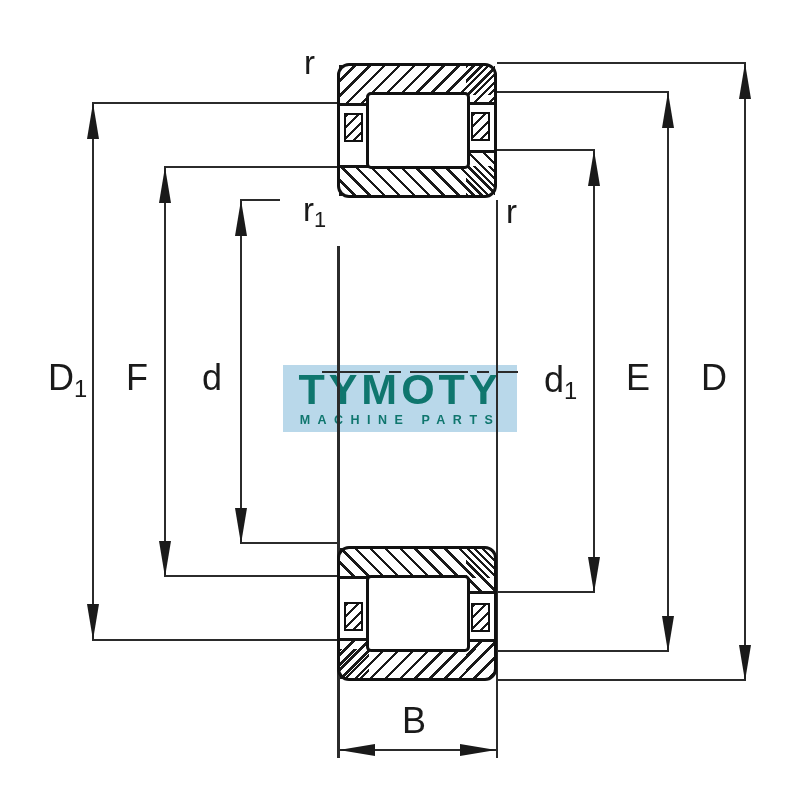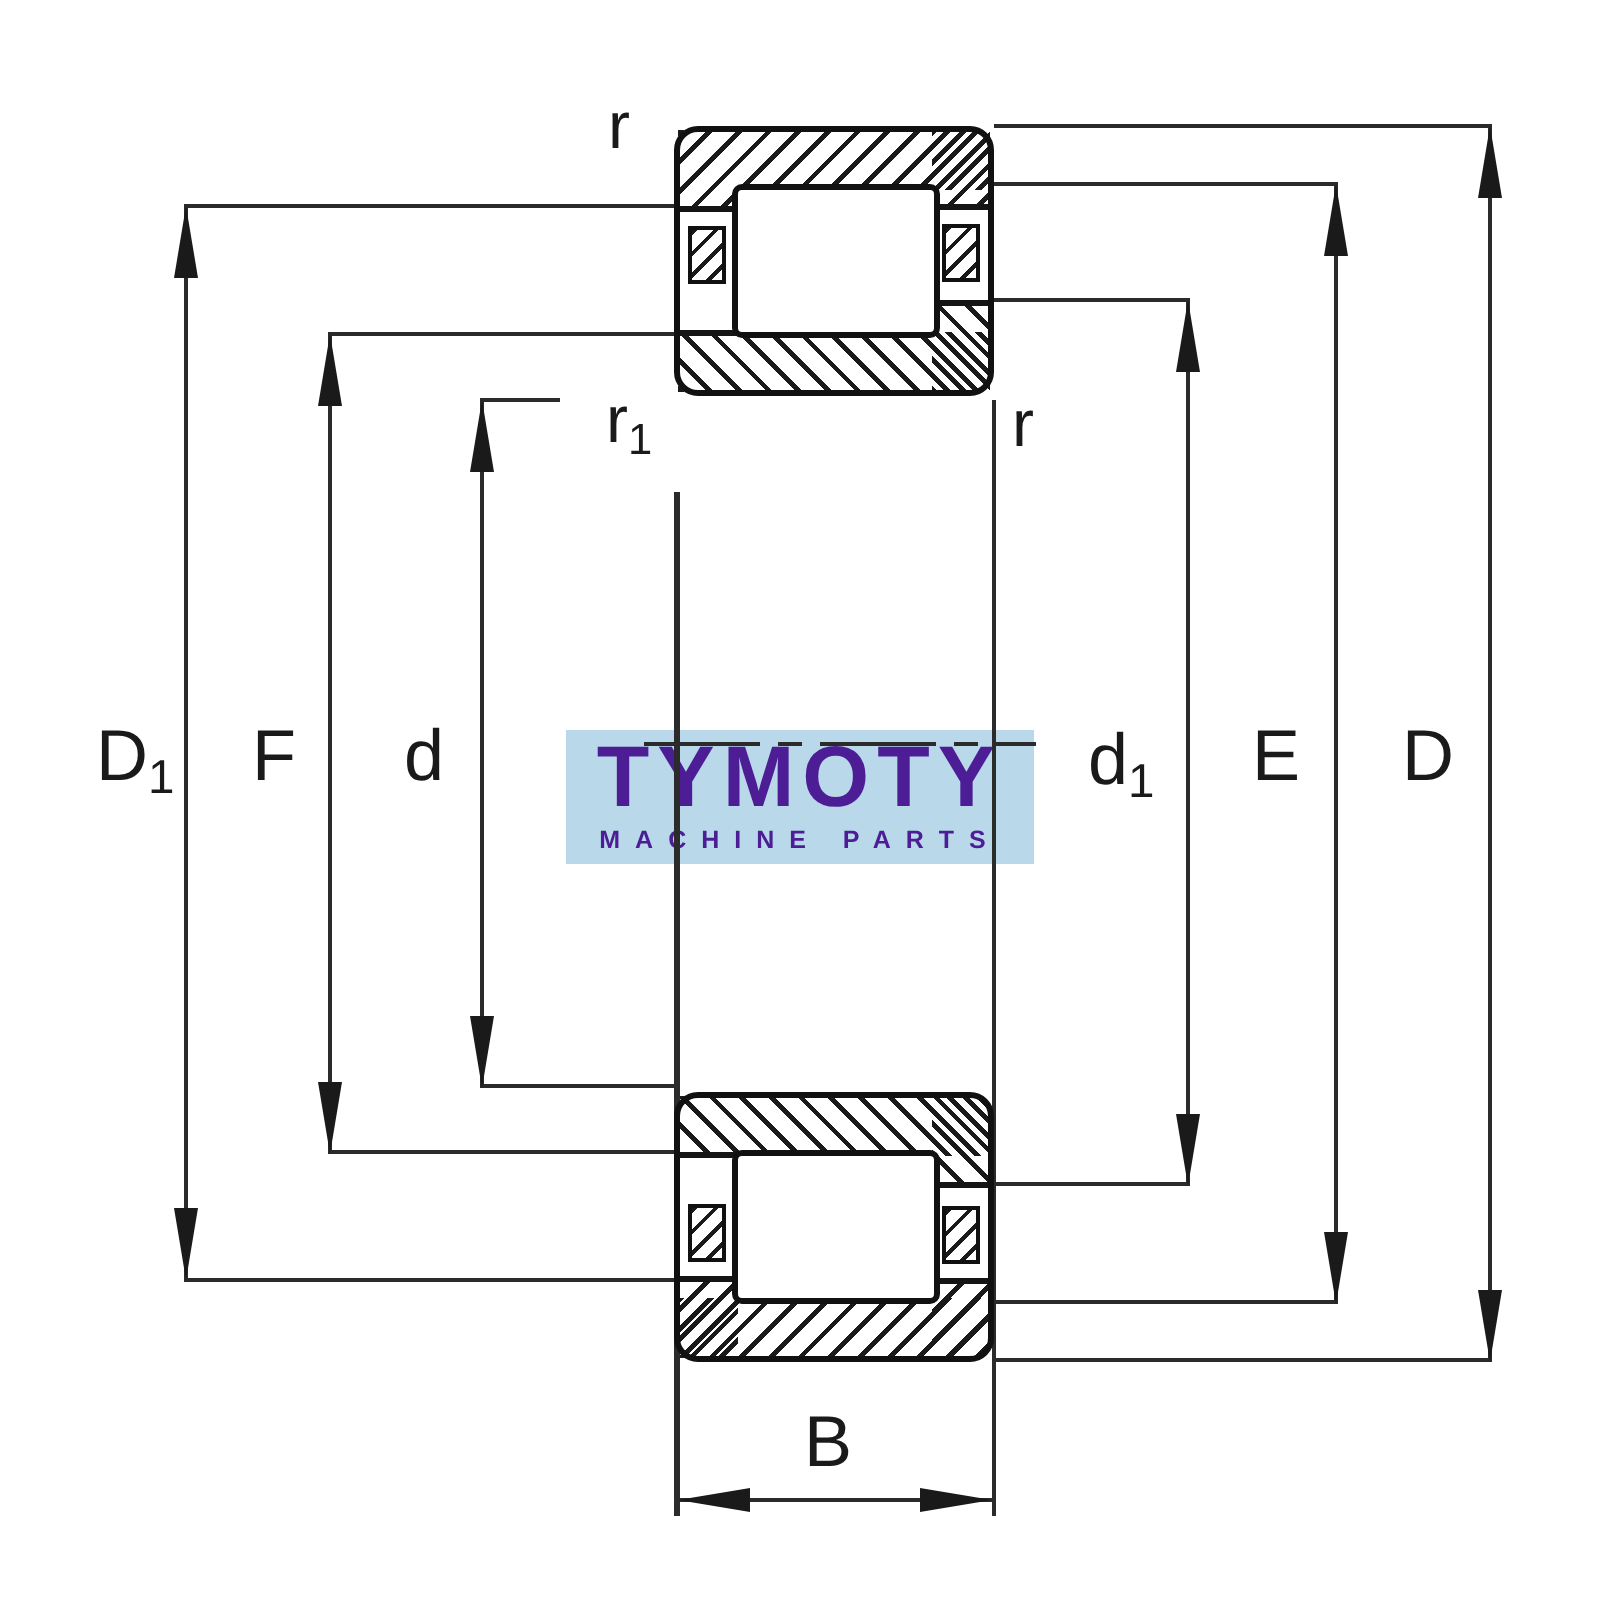--- a/index.html
+++ b/index.html
@@ -34,21 +34,21 @@
   .watermark{position:absolute;z-index:1;left:283px;top:365px;width:234px;height:67px;
     display:flex;flex-direction:column;align-items:center;justify-content:center;}
   .wm-title{font-weight:bold;font-size:43px;line-height:1.0;letter-spacing:4px;margin-top:-2px;}
   .wm-sub{font-weight:bold;font-size:12.5px;letter-spacing:7.5px;margin-top:2px;white-space:nowrap;}
 </style>
 </head>
 <body>
 
 <div class="canvas">
 
-  <div class="watermark" title="Cylindrical roller bearing cross-section technical drawing (NJ design) with dimension annotations" style="background: rgb(185, 216, 234); color: #4c1d95;">
+  <div class="watermark" title="Cylindrical roller bearing cross-section technical drawing (NJ design) with dimension annotations" style="background: rgb(185, 216, 234); color: #0f766e;">
     <div class="wm-title">TYMOTY</div>
     <div class="wm-sub">MACHINE PARTS</div>
   </div>
 
   <svg class="centerline" style="left:320px;top:368px;" width="200" height="8">
     <line x1="2" y1="4" x2="198" y2="4" stroke="#2b2b2b" stroke-width="2" stroke-dasharray="58 9 12 9"></line>
   </svg>
 
   <div class="vline" style="left:337px;top:246px;height:512px;width:2.5px;"></div>
   <div class="vline" style="left:495.5px;top:200px;height:558px;width:2.5px;"></div>

